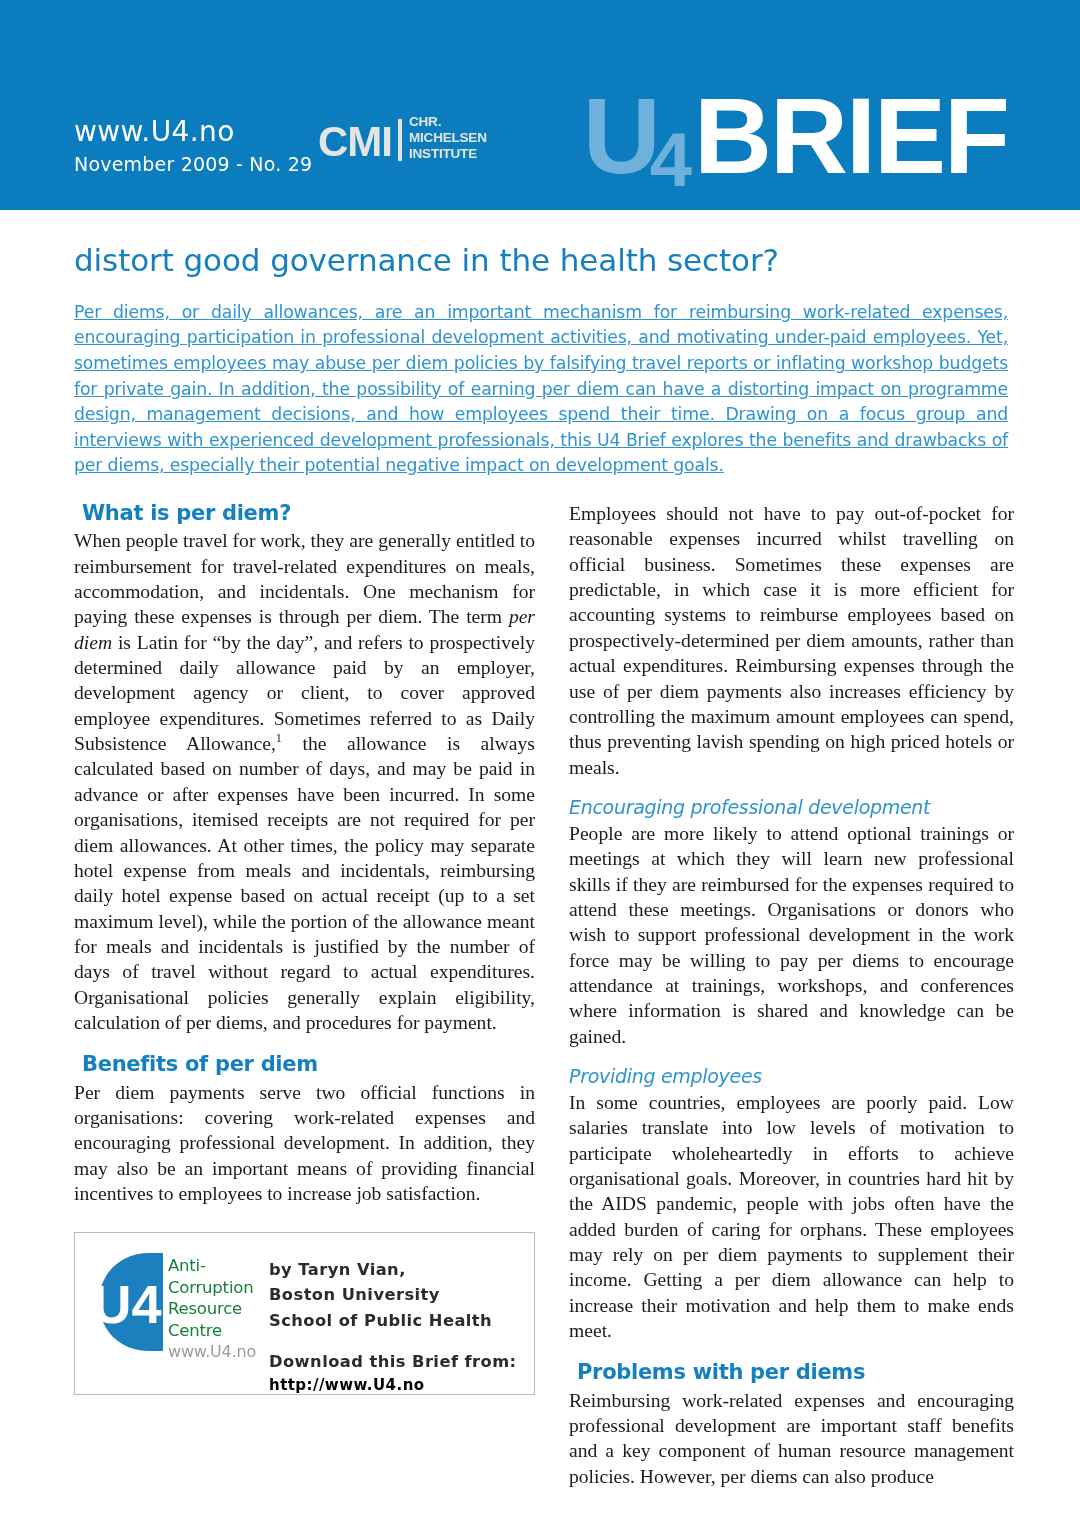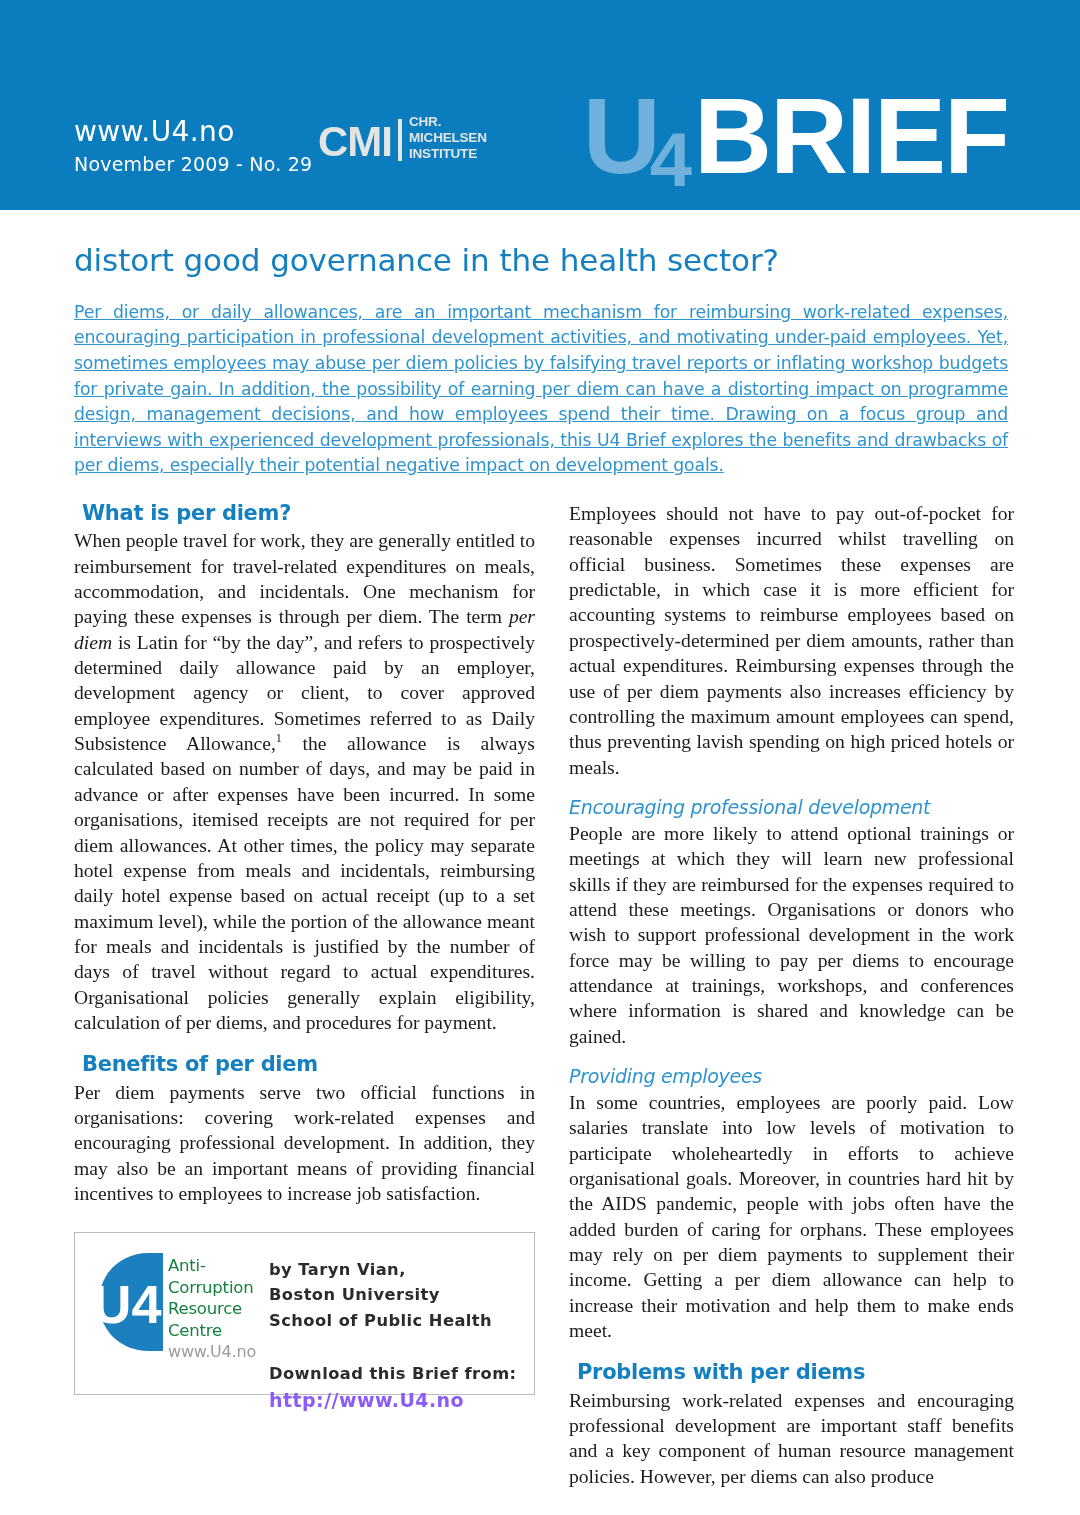--- a/index.html
+++ b/index.html
@@ -236,27 +236,27 @@
     font-weight: 700;
     color: #2b2b2b;
     line-height: 1.54;
     letter-spacing: 0.45px;
   }
   .authortext .dl {
     font-size: 16.3px;
     font-weight: 700;
     color: #2b2b2b;
     line-height: 1.5;
-    margin-top: 29px;
+    margin-top: 17px;
     letter-spacing: 0.45px;
   }
   .authortext .link {
-    font-size: 19px;
-    font-weight: 700;
-    color: #8b5cf6;
+    font-size: 15px;
+    font-weight: 700;
+    color: #000000;
     line-height: 1.5;
     letter-spacing: 0.45px;
   }
 </style>
 </head>
 <body>
 
 <div class="header">
 
   <div class="hdr-left">

